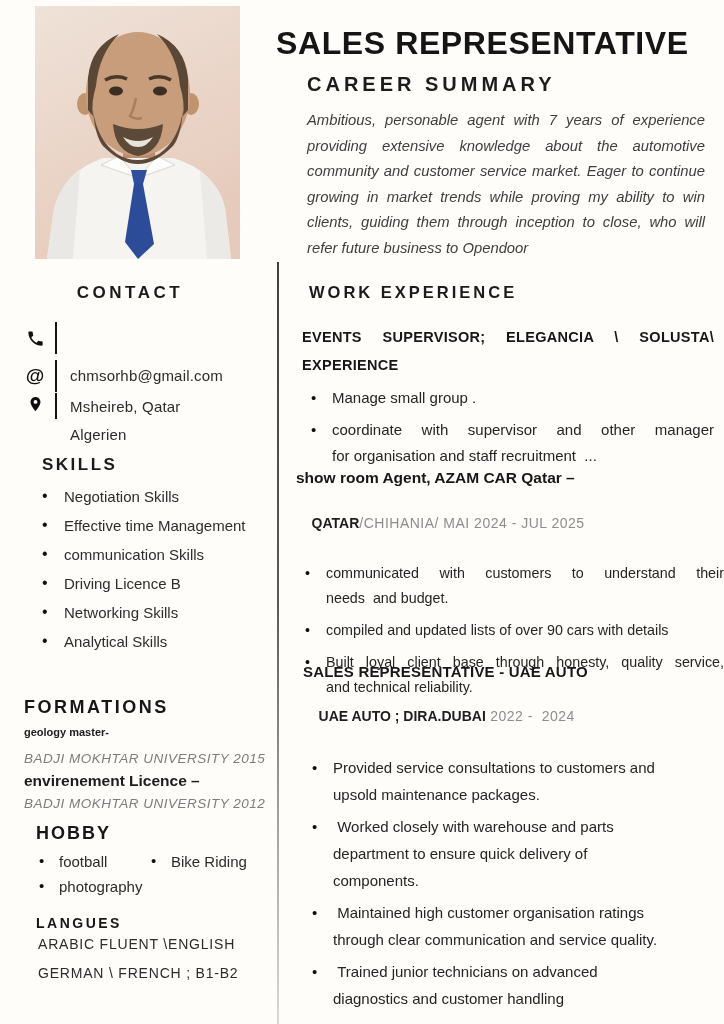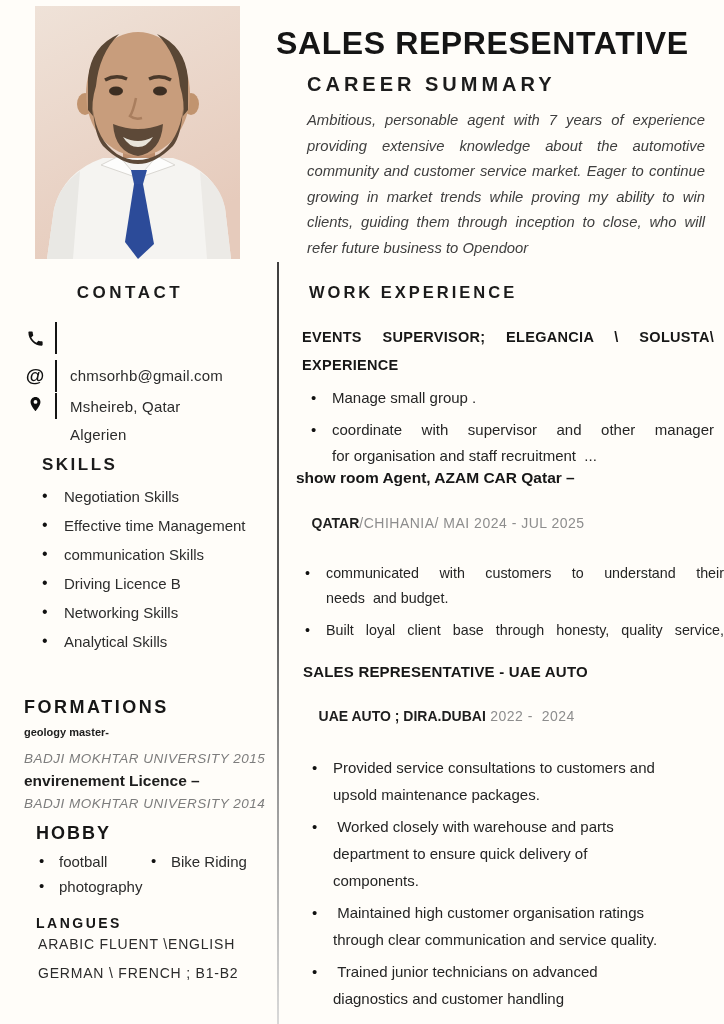--- a/index.html
+++ b/index.html
@@ -167,21 +167,21 @@
     <div class="skill-item">communication Skills</div>
     <div class="skill-item">Driving Licence B</div>
     <div class="skill-item">Networking Skills</div>
     <div class="skill-item">Analytical Skills</div>
   </div>
 
 <h3 class="abs form-h">FORMATIONS</h3>
 <div class="abs form-deg1">geology master-</div>
 <div class="abs form-sch form-sch1">BADJI MOKHTAR UNIVERSITY 2015</div>
 <div class="abs form-deg2">envirenement Licence –</div>
-<div class="abs form-sch form-sch2">BADJI MOKHTAR UNIVERSITY 2014</div>
+<div class="abs form-sch form-sch2">BADJI MOKHTAR UNIVERSITY 2012</div>
 
 <h3 class="abs hobby-h">HOBBY</h3>
 <div class="abs hobby-col1">
     <div class="hobby-item">football</div>
     <div class="hobby-item">photography</div>
   </div>
 <div class="abs hobby-col2">
     <div class="hobby-item">Bike Riding</div>
   </div>
 
@@ -215,21 +215,25 @@
     </div>
   <div class="jmeta">
     <span class="mb">QATAR</span><span class="mg">/CHIHANIA/ MAI 2024 - JUL 2025</span>
   </div>
   <div class="bullets">
       <div class="wb">
         <span class="line stretch">communicated with customers to understand their</span>
         <span class="line">needs  and budget.</span>
       </div>
       <div class="wb">
+        <span class="line">compiled and updated lists of over 90 cars with details</span>
+      </div>
+      <div class="wb">
         <span class="line stretch">Built loyal client base through honesty, quality service,</span>
+        <span class="line">and technical reliability.</span>
       </div>
     </div>
 </section>
 
 <section class="job job3">
   <div class="jtitle">
       <span class="line">SALES REPRESENTATIVE - UAE AUTO</span>
     </div>
   <div class="jmeta">
     <span class="mb">UAE AUTO ; DIRA.DUBAI</span><span class="mg"> 2022 -  2024</span>

